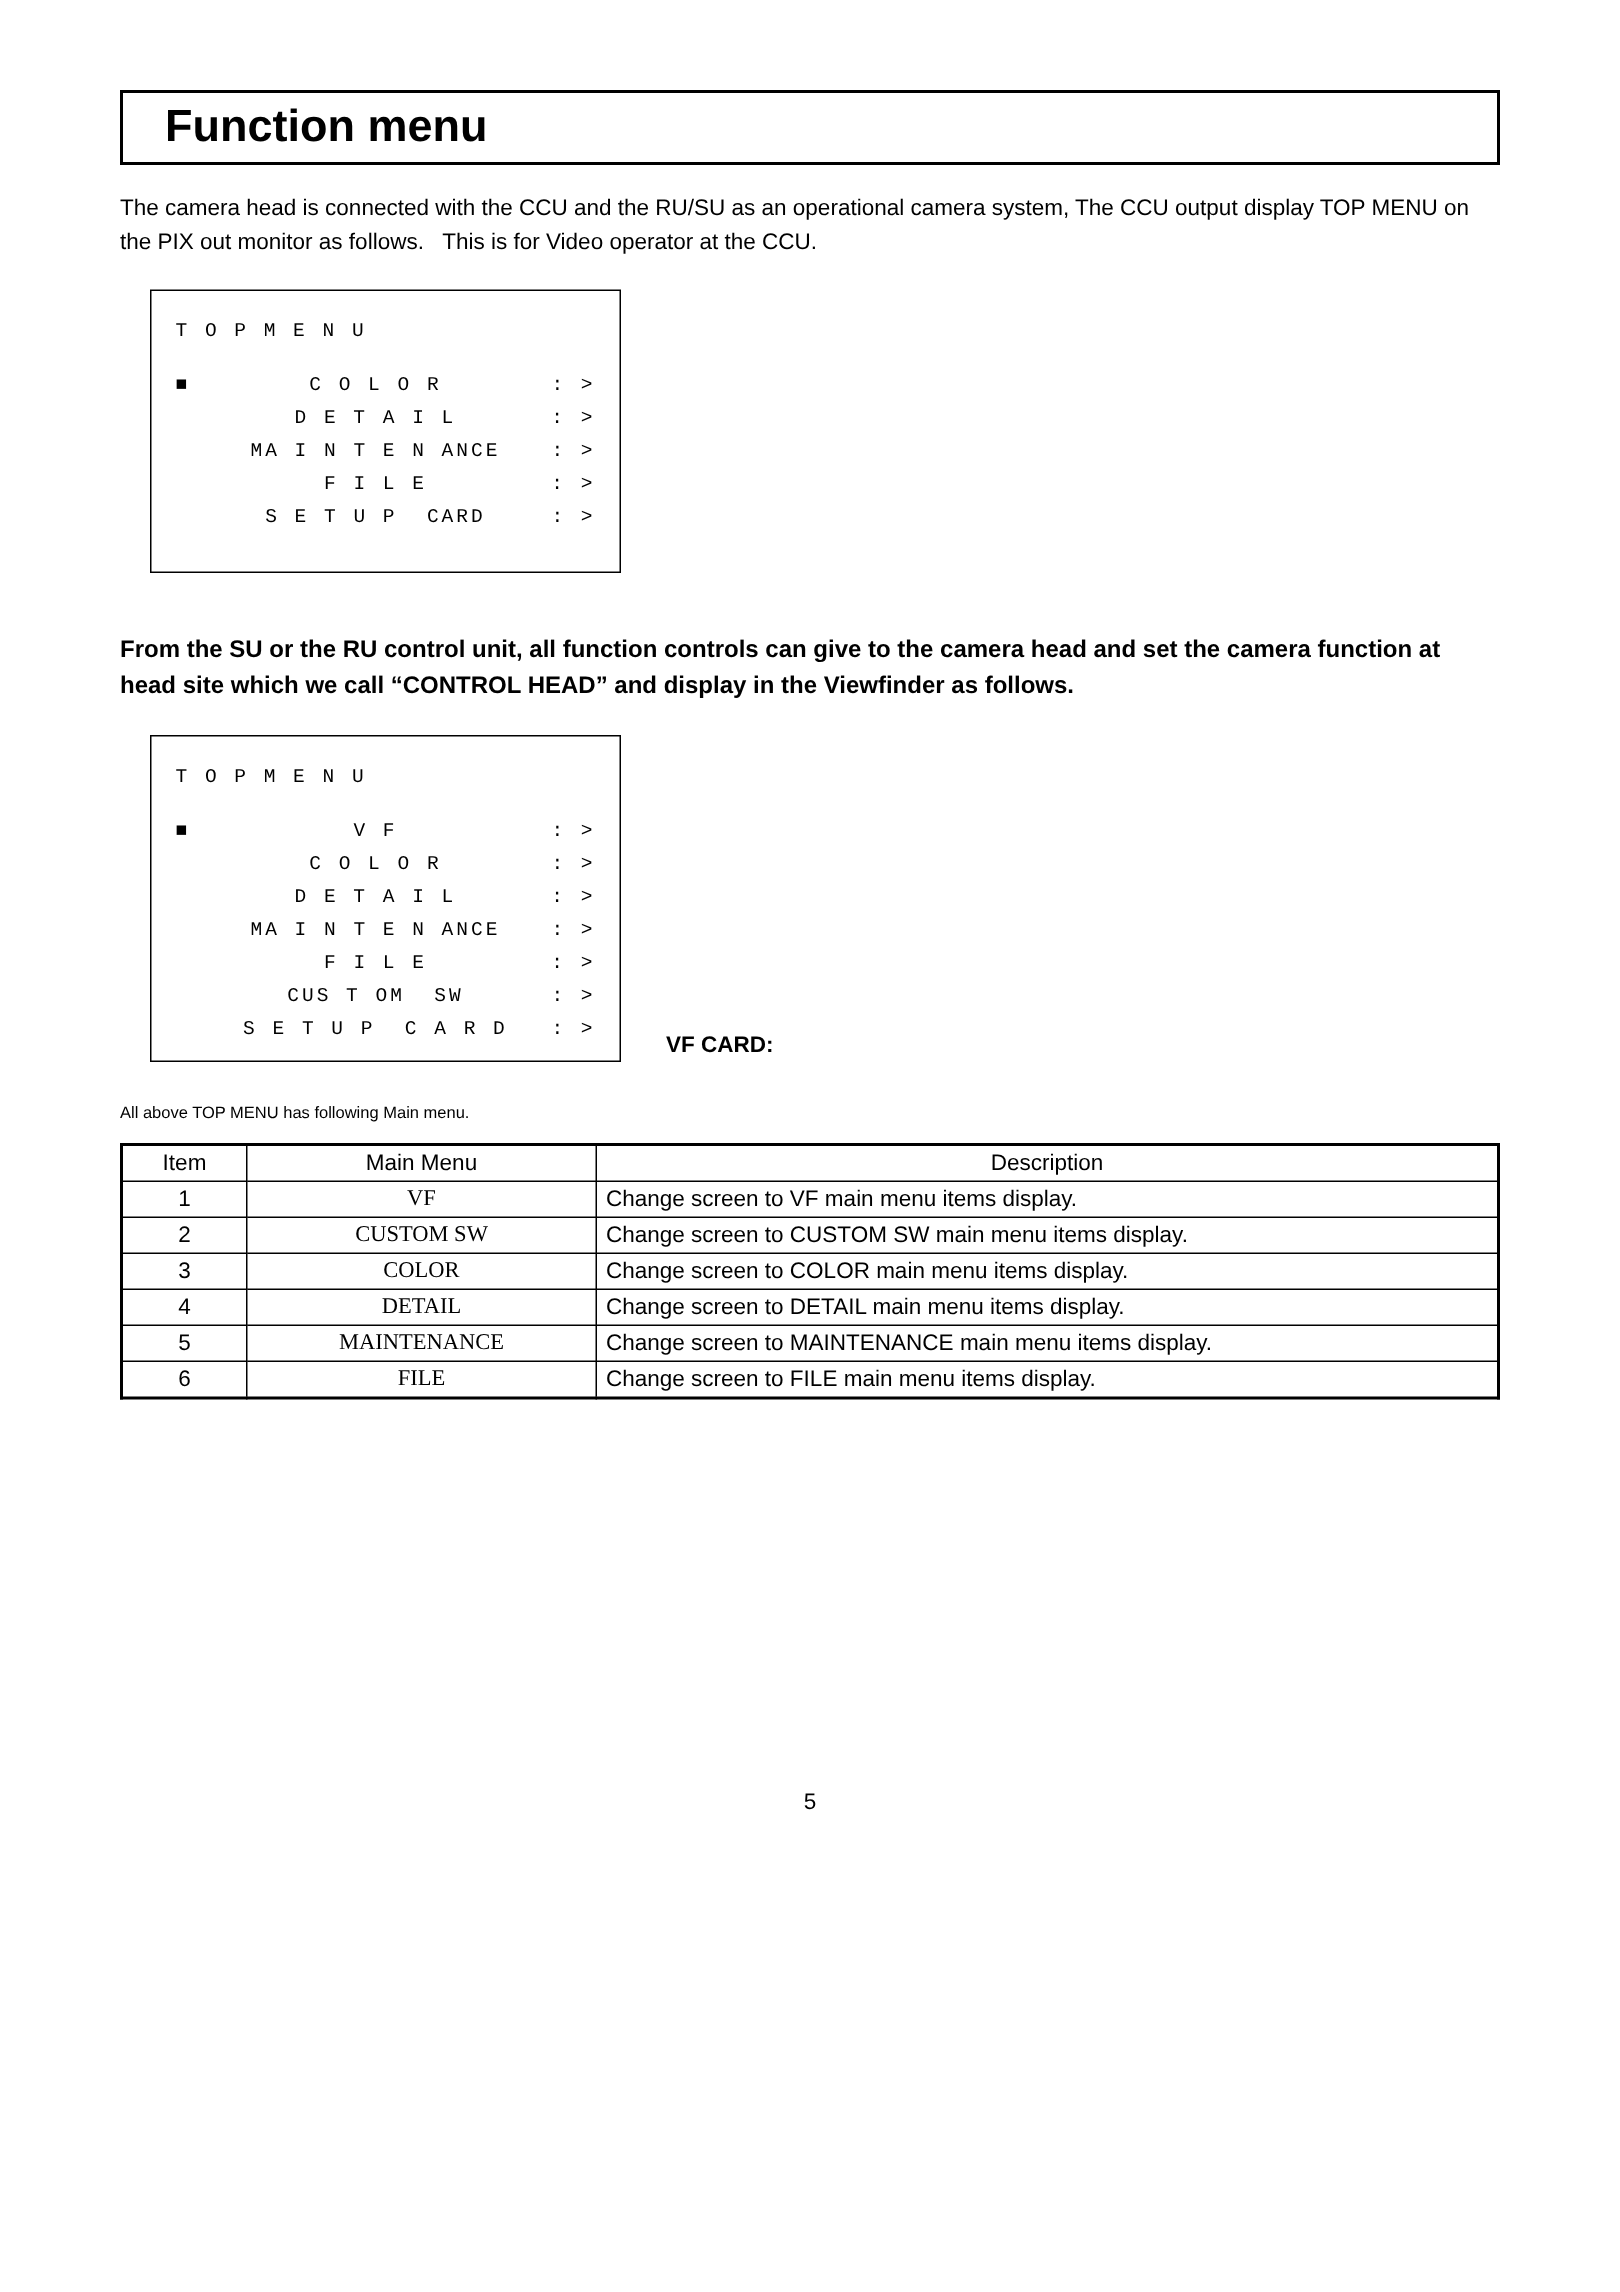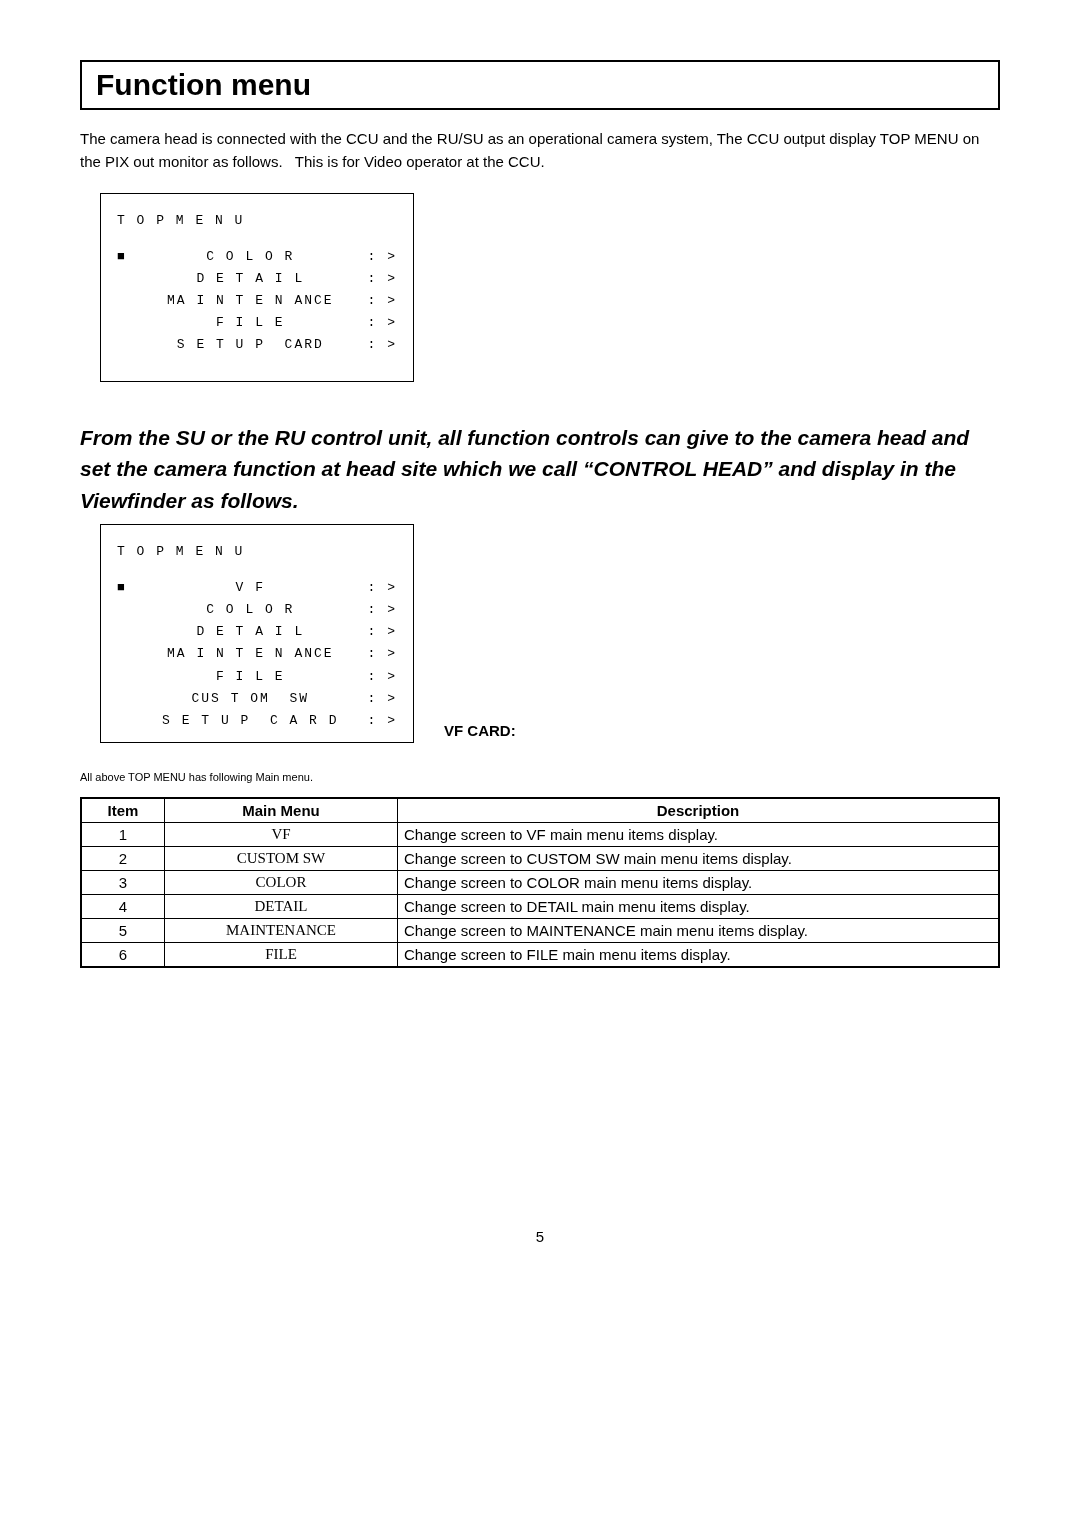--- a/index.html
+++ b/index.html
@@ -6,21 +6,21 @@
     margin: 0;
     padding: 60px 80px;
     font-family: Arial, Helvetica, sans-serif;
     font-size: 14px;
     width: 1080px;
     box-sizing: border-box;
     color: #000;
   }
   .title-box {
     border: 2px solid #000;
-    padding: 6px 14px;
+    padding: 6px 28px;
     margin-bottom: 18px;
   }
   .title-box-inner {
     font-size: 30px;
     font-weight: bold;
   }
   .para {
     font-weight: normal;
     font-size: 15px;
     line-height: 1.5;
@@ -56,43 +56,42 @@
     display: inline-block;
   }
   .side-text {
     font-weight: bold;
     font-size: 15px;
     line-height: 1.5;
     padding-top: 32px;
   }
   .para2 {
     font-weight: bold;
-    font-size: 21px;
+    font-size: 16px;
     line-height: 1.5;
     margin-top: 40px;
-    margin-bottom: 8px;
-    font-style: italic;
+    margin-bottom: 20px;
   }
   .below-text {
     font-size: 11px;
     margin: 26px 0 14px 0;
   }
   table.maintable {
     border-collapse: collapse;
     width: 100%;
     border: 2px solid #000;
   }
   table.maintable th, table.maintable td {
     border: 1px solid #000;
     padding: 3px 6px;
     font-size: 15px;
     vertical-align: top;
   }
   table.maintable th {
-    font-weight: bold;
+    font-weight: normal;
     text-align: center;
   }
   table.maintable td.c-item {
     text-align: center;
     width: 70px;
   }
   table.maintable td.c-menu {
     text-align: center;
     width: 220px;
     font-family: "Times New Roman", serif;

